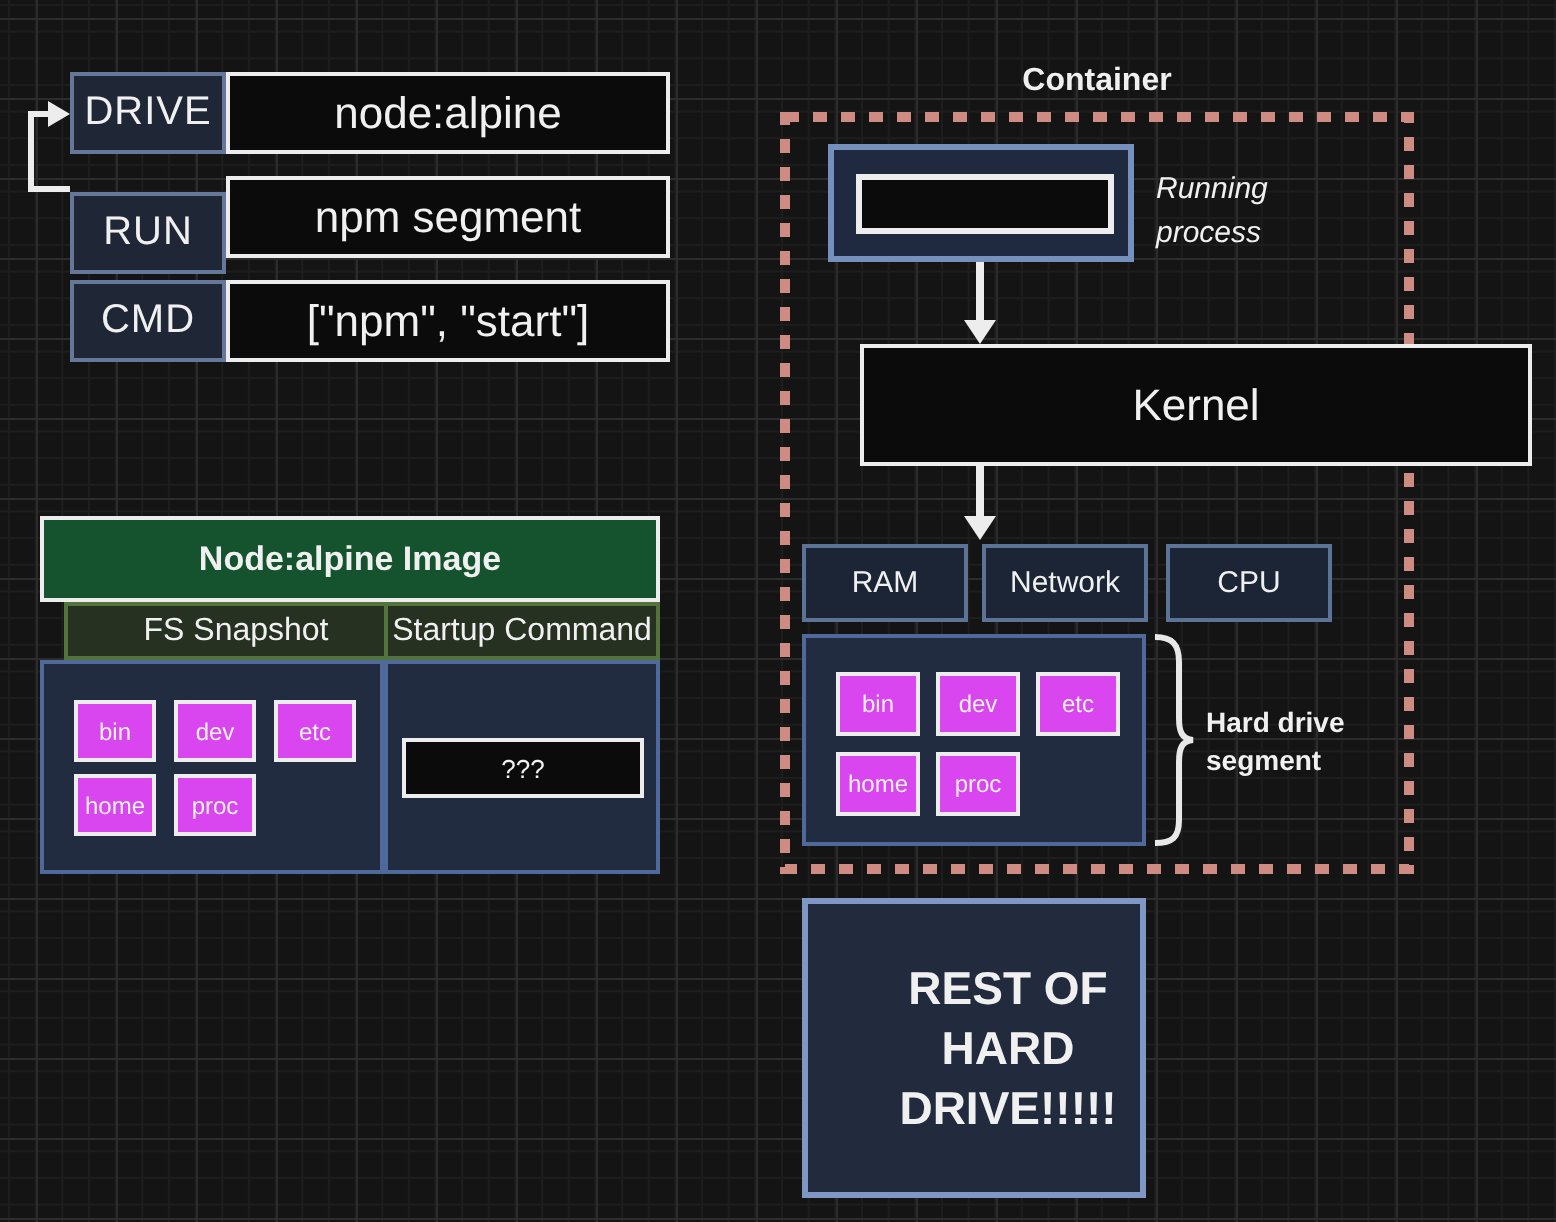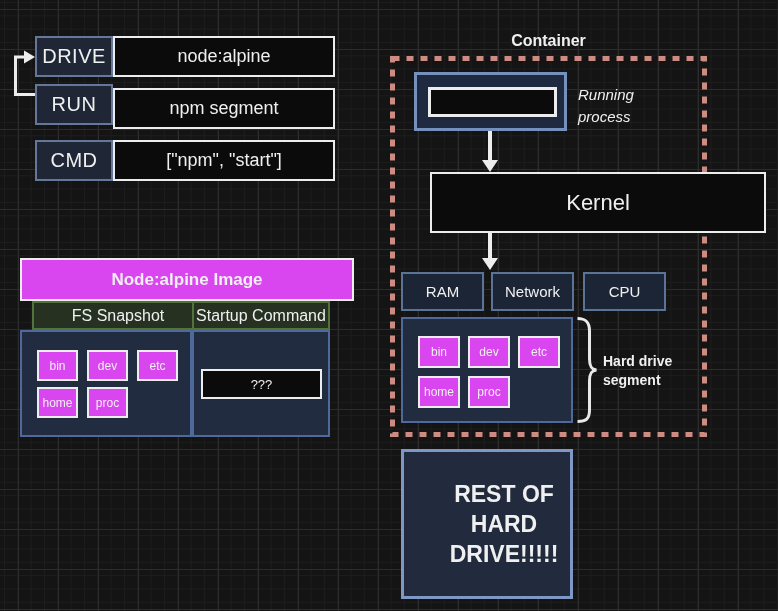--- a/index.html
+++ b/index.html
@@ -26,27 +26,27 @@
   .df-label {
     left: 35px; width: 78px; height: 41px;
     background: #1f2736; border: 2px solid #66789a;
     display: flex; align-items: center; justify-content: center;
     font-size: 20px; letter-spacing: 0.5px;
   }
   .df-value {
     left: 113px; width: 222px; height: 41px;
     background: #0b0b0b; border: 2.5px solid #ededed;
     display: flex; align-items: center; justify-content: center;
-    font-size: 18px;
+    font-size: 22px;
   }
 
   
   .tbl-header {
-    left: 20px; top: 258px; width: 334px; height: 43px;
-    background: #d946ef; border: 2px solid #ededed;
+    left: 20px; top: 258px; width: 310px; height: 43px;
+    background: #14532d; border: 2px solid #ededed;
     display: flex; align-items: center; justify-content: center;
     font-size: 17px; font-weight: bold;
   }
   .tbl-col-head {
     top: 301px; height: 29px;
     background: #263122; border: 2px solid #52743c;
     display: flex; align-items: center; justify-content: center;
     font-size: 16px;
   }
   .tbl-cell {
@@ -133,21 +133,21 @@
     <line x1="490" y1="233" x2="490" y2="259" stroke="#ededed" stroke-width="4"></line>
     <polygon points="482,258 498,258 490,270" fill="#ededed"></polygon>
   </g>
 
   <path d="M 577.5,318.5 C 586,318.5 589.5,322 589.5,331 L 589.5,359 C 589.5,366 591,369.5 596.5,370
            C 591,370.5 589.5,374 589.5,381 L 589.5,410 C 589.5,419 586,421.5 577.5,421.5" fill="none" stroke="#e8e8e8" stroke-width="3"></path>
 </svg>
 
 <div class="abs node df-label" style="top:36px">DRIVE</div>
 <div class="abs node df-value" style="top:36px">node:alpine</div>
-<div class="abs node df-label" style="top:84px">RUN</div>
+<div class="abs node df-label" style="top:96px">RUN</div>
 <div class="abs node df-value" style="top:88px">npm segment</div>
 <div class="abs node df-label" style="top:140px">CMD</div>
 <div class="abs node df-value" style="top:140px">["npm", "start"]</div>
 
 <div class="abs node tbl-header">Node:alpine Image</div>
 <div class="abs node tbl-col-head" style="left:32px; width:172px">FS Snapshot</div>
 <div class="abs node tbl-col-head" style="left:192px; width:138px">Startup Command</div>
 
 <div class="abs node tbl-cell fs" style="left:20px; width:172px">
   <div class="folder" style="left:15px; top:18px">bin</div>

